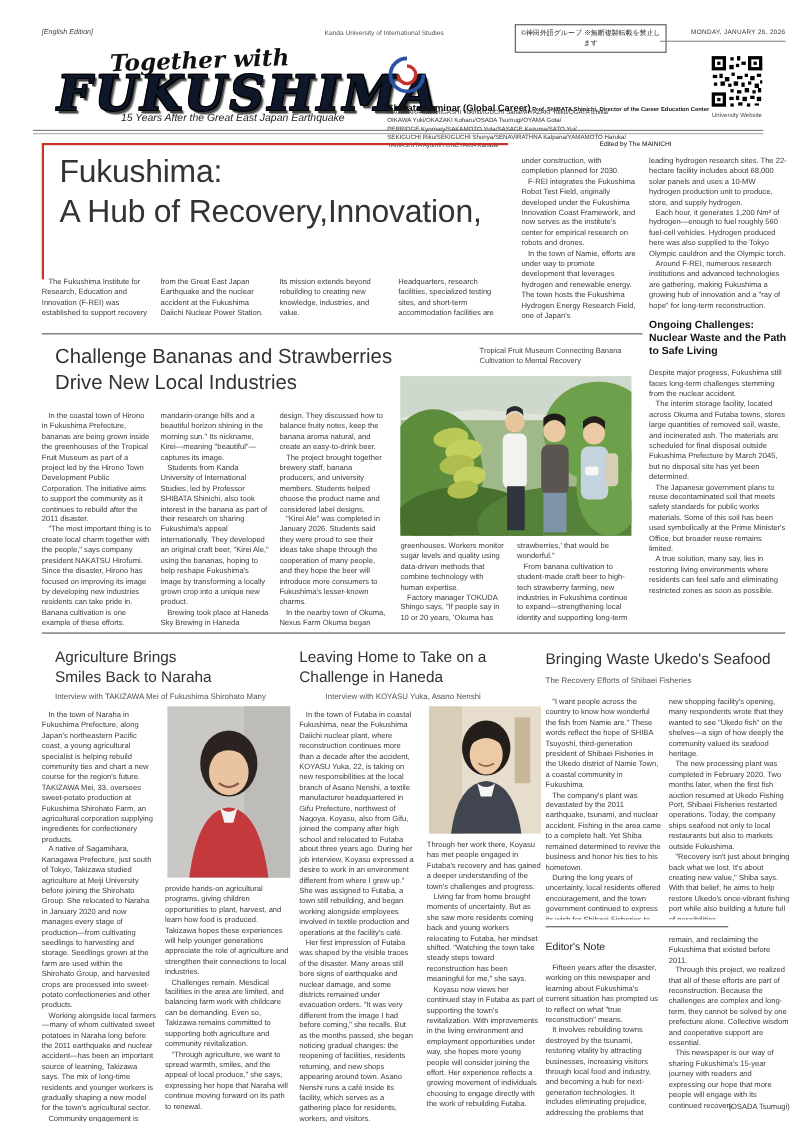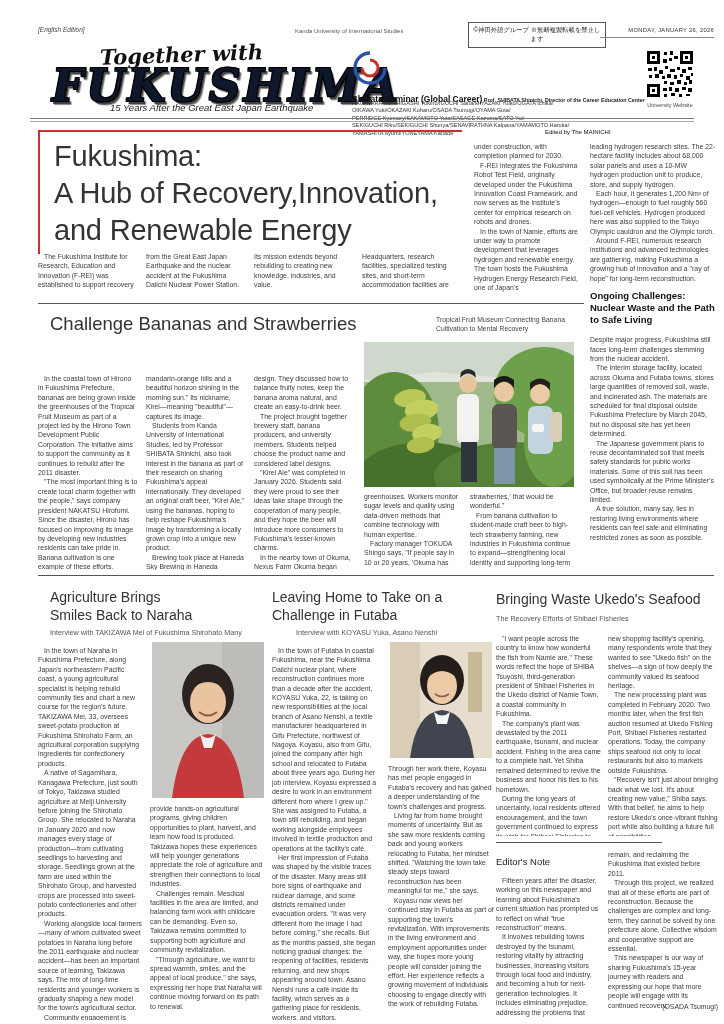--- a/index.html
+++ b/index.html
@@ -173,21 +173,20 @@
   </svg>
   <div class="abs qr-caption">University Website</div>
 
   <div class="abs header-rule"></div>
 
   <div class="abs red-top"></div>
   <div class="abs red-left"></div>
   <div class="abs headline">
     <div>Fukushima:</div>
     <div>A Hub of Recovery,Innovation,</div>
-    <div>and Renewable Energy</div>
   </div>
   <div class="abs ct lead-c1">
       <p>The Fukushima Institute for Research, Education and Innovation (F-REI) was established to support recovery</p>
     </div>
   <div class="abs ct cont lead-c2">
       <p>from the Great East Japan Earthquake and the nuclear accident at the Fukushima Daiichi Nuclear Power Station.</p>
     </div>
   <div class="abs ct cont lead-c3">
       <p>Its mission extends beyond rebuilding to creating new knowledge, industries, and value.</p>
     </div>
@@ -210,20 +209,21 @@
         <p>Despite major progress, Fukushima still faces long-term challenges stemming from the nuclear accident.</p>
         <p>The interim storage facility, located across Okuma and Futaba towns, stores large quantities of removed soil, waste, and incinerated ash. The materials are scheduled for final disposal outside Fukushima Prefecture by March 2045, but no disposal site has yet been determined.</p>
         <p>The Japanese government plans to reuse decontaminated soil that meets safety standards for public works materials. Some of this soil has been used symbolically at the Prime Minister's Office, but broader reuse remains limited.</p>
         <p>A true solution, many say, lies in restoring living environments where residents can feel safe and eliminating restricted zones as soon as possible.</p>
       </div>
   </div>
   <div class="abs rule1"></div>
 
   <div class="abs sec2-h">
     <div>Challenge Bananas and Strawberries</div>
+    <div>Drive New Local Industries</div>
   </div>
   <div class="abs photo-caption">Tropical Fruit Museum Connecting Banana Cultivation to Mental Recovery</div>
 
   <svg class="abs photo-banana" viewBox="0 0 210 145" preserveAspectRatio="none">
     <rect width="210" height="145" fill="#9fb98a"></rect>
     <rect width="210" height="40" fill="#dfe5da"></rect>
     <path d="M0 38 L70 30 L140 36 L210 28 L210 0 L0 0 Z" fill="#cfd8cc"></path>
     <ellipse cx="30" cy="90" rx="45" ry="60" fill="#5d8c3c"></ellipse>
     <ellipse cx="180" cy="50" rx="50" ry="45" fill="#6da04a"></ellipse>
     <ellipse cx="60" cy="140" rx="70" ry="40" fill="#47702c"></ellipse>
@@ -304,21 +304,21 @@
     <path d="M48 92 q8 8 16 0 l-4 14 l-8 0 Z" fill="#f3f3f1"></path>
   </svg>
   <div class="abs ct cont a-c2">
       <p>provide hands-on agricultural programs, giving children opportunities to plant, harvest, and learn how food is produced. Takizawa hopes these experiences will help younger generations appreciate the role of agriculture and strengthen their connections to local industries.</p>
       <p>Challenges remain. Mesdical facilities in the area are limited, and balancing farm work with childcare can be demanding. Even so, Takizawa remains committed to supporting both agriculture and community revitalization.</p>
       <p>"Through agriculture, we want to spread warmth, smiles, and the appeal of local produce," she says, expressing her hope that Naraha will continue moving forward on its path to renewal.</p>
     </div>
 
   <div class="abs art-h b-h">
     <div>Leaving Home to Take on a</div>
-    <div>Challenge in Futaba</div>
+    <div>Challenge in Haneda</div>
   </div>
   <div class="abs byline b-by">Interview with KOYASU Yuka, Asano Nenshi</div>
   <div class="abs ct b-c1">
       <p>In the town of Futaba in coastal Fukushima, near the Fukushima Daiichi nuclear plant, where reconstruction continues more than a decade after the accident, KOYASU Yuka, 22, is taking on new responsibilities at the local branch of Asano Nenshi, a textile manufacturer headquartered in Gifu Prefecture, northwest of Nagoya. Koyasu, also from Gifu, joined the company after high school and relocated to Futaba about three years ago. During her job interview, Koyasu expressed a desire to work in an environment different from where I grew up." She was assigned to Futaba, a town still rebuilding, and began working alongside employees involved in textile production and operations at the facility's café.</p>
       <p>Her first impression of Futaba was shaped by the visible traces of the disaster. Many areas still bore signs of earthquake and nuclear damage, and some districts remained under evacuation orders. "It was very different from the image I had before coming," she recalls. But as the months passed, she began noticing gradual changes: the reopening of facilities, residents returning, and new shops appearing around town. Asano Nenshi runs a café inside its facility, which serves as a gathering place for residents, workers, and visitors.</p>
     </div>
   <svg class="abs photo-koyasu" viewBox="0 0 102 116" preserveAspectRatio="none">
     <rect width="102" height="116" fill="#e7ddcd"></rect>
     <rect x="0" y="0" width="30" height="116" fill="#d9cdb8"></rect>
     <rect x="78" y="10" width="14" height="60" fill="#c9b896"></rect>

